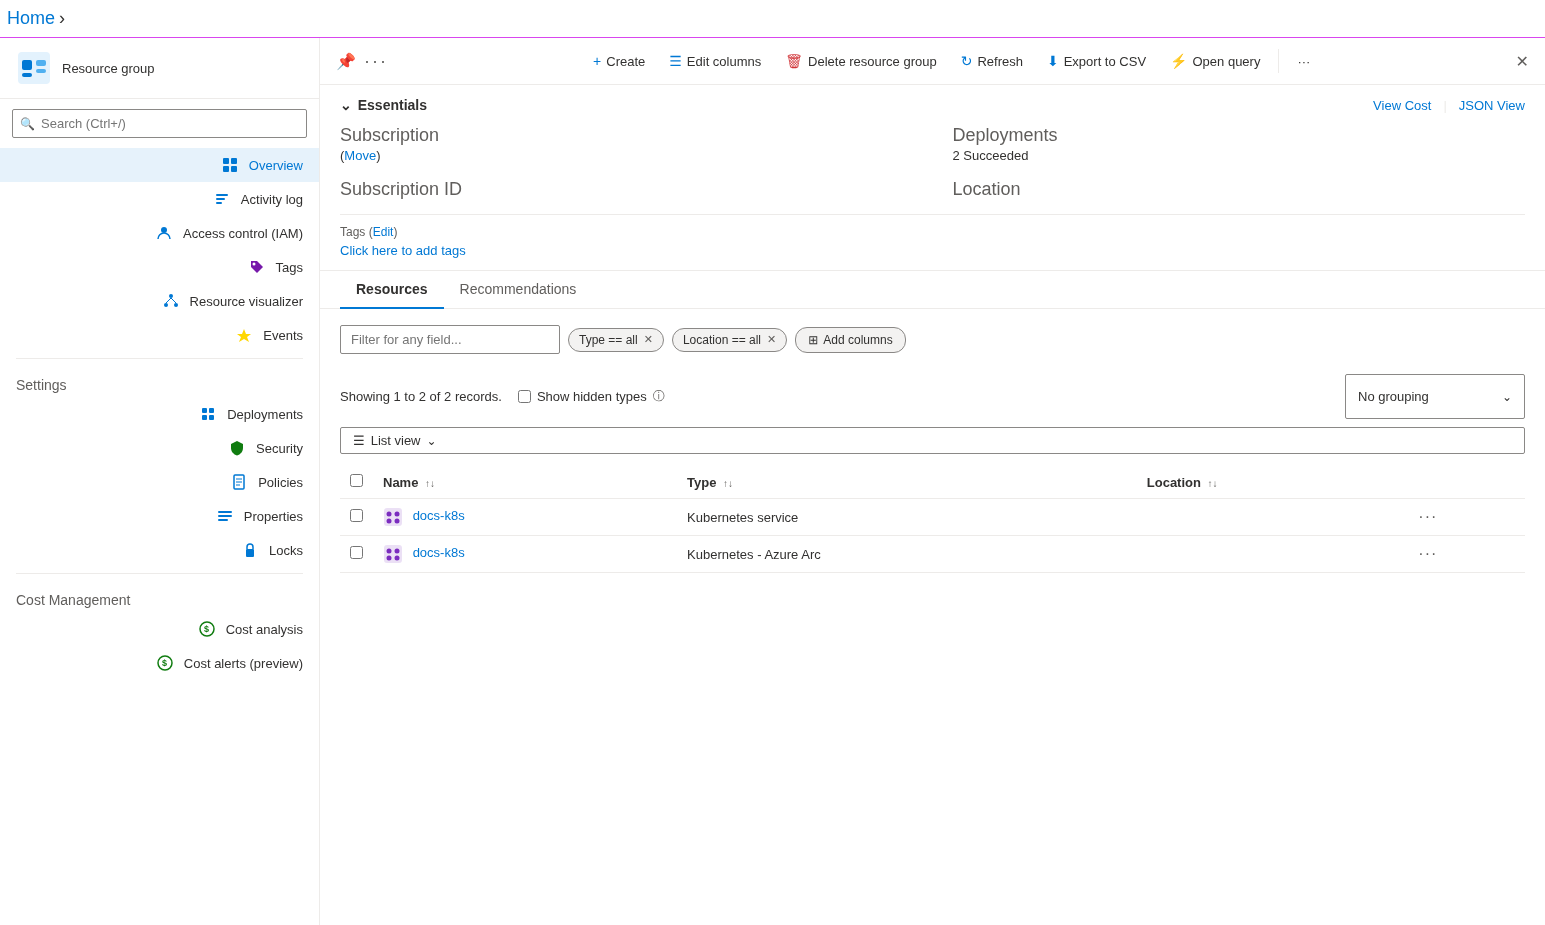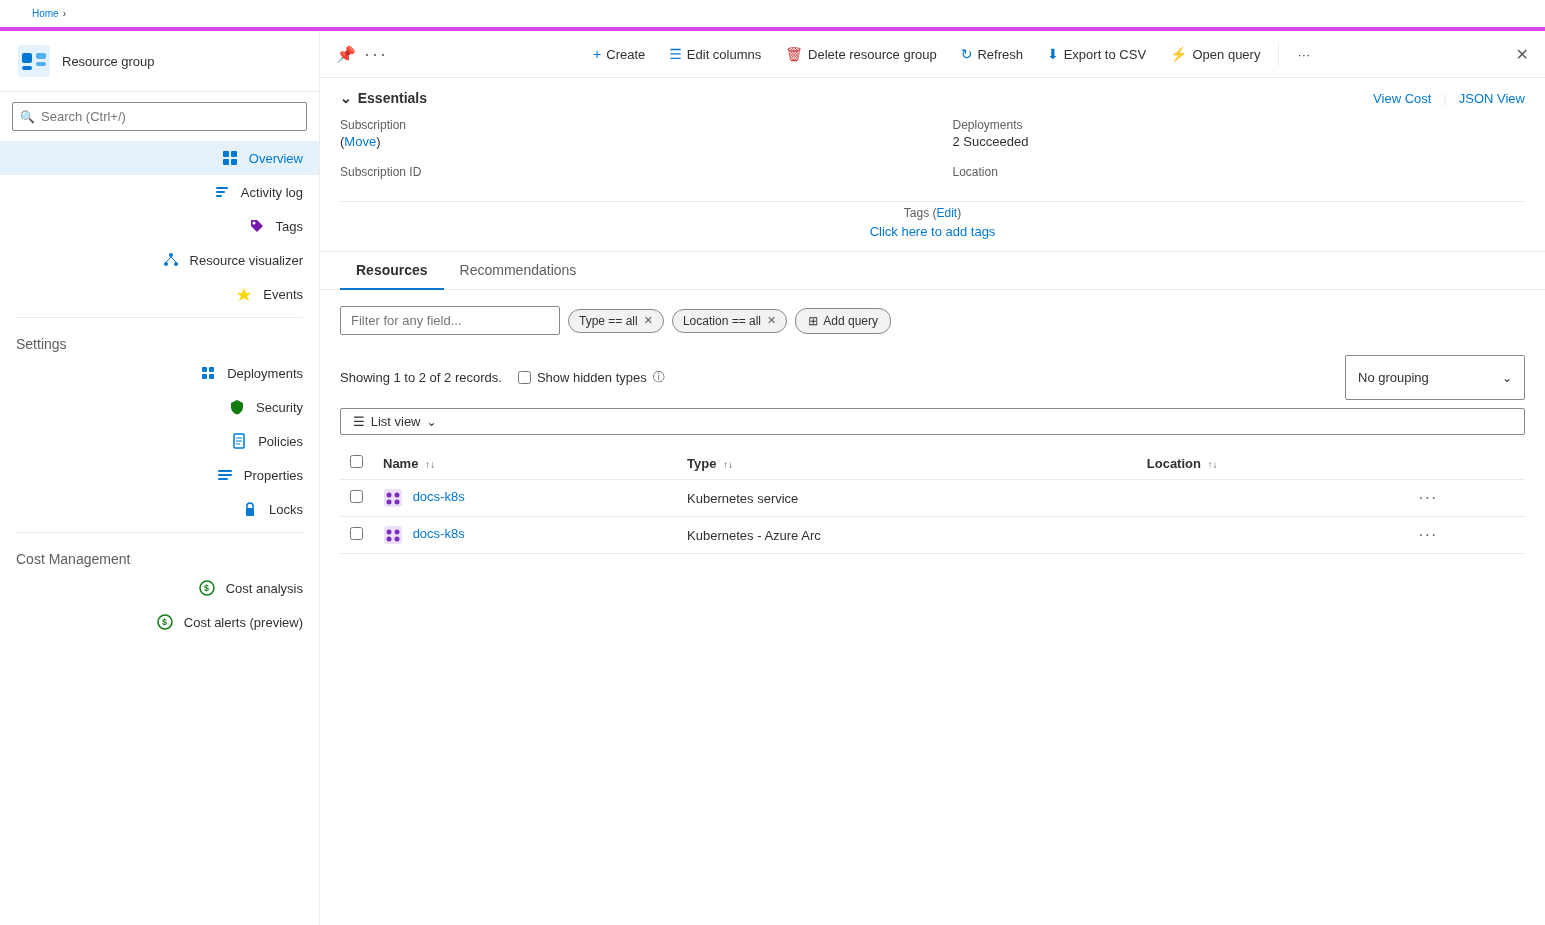--- a/index.html
+++ b/index.html
@@ -1,25 +1,25 @@
 <!DOCTYPE html>
 <html><head>
   <meta charset="utf-8">
   <style>
     * { box-sizing: border-box; margin: 0; padding: 0; font-family: 'Segoe UI', Arial, sans-serif; }
     body { background: #fff; font-size: 13px; color: #323130; display: flex; flex-direction: column; height: 925px; overflow: hidden; }
 
     .breadcrumb-bar {
-      padding: 8px 32px;
-      font-size: 10px;
+      padding: 8px 7px;
+      font-size: 18px;
       color: #0078d4;
       display: flex;
       align-items: center;
       gap: 4px;
-      border-bottom: 4px solid #d946ef;
+      border-bottom: 1px solid #d946ef;
     }
     .breadcrumb-bar span { color: #323130; }
 
     .main-layout {
       display: flex;
       flex: 1;
       overflow: hidden;
     }
 
     
@@ -231,35 +231,34 @@
       gap: 16px 40px;
     }
 
     .essentials-field {
       display: flex;
       flex-direction: column;
       gap: 2px;
     }
 
     .field-label {
-      font-size: 12px;
+      font-size: 18px;
       color: #605e5c;
       font-weight: 400;
     }
 
     .field-value {
       font-size: 13px;
       color: #323130;
     }
 
     .tags-row {
-      margin-top: 20px;
-      padding-top: 4px;
+      margin-top: 12px;
+      padding-top: 10px;
       border-top: 1px solid #edebe9;
-      text-align: center;
     }
 
     .tags-label {
       font-size: 12px;
       color: #605e5c;
       margin-bottom: 4px;
     }
 
     
     .tabs-bar {
@@ -480,20 +479,29 @@
       </div>
       <div class="sidebar-item">
         <span class="item-icon icon-activity">
           <svg width="16" height="16" viewBox="0 0 16 16">
               <rect x="2" y="3" width="12" height="2" rx="1" fill="#0078d4"></rect>
               <rect x="2" y="7" width="9" height="2" rx="1" fill="#0078d4"></rect>
               <rect x="2" y="11" width="6" height="2" rx="1" fill="#0078d4"></rect>
             </svg>
         </span>
         <span>Activity log</span>
+      </div>
+      <div class="sidebar-item">
+        <span class="item-icon icon-iam">
+          <svg width="16" height="16" viewBox="0 0 16 16">
+              <circle cx="8" cy="5" r="3" fill="#0078d4"></circle>
+              <path d="M2 14c0-3.314 2.686-6 6-6s6 2.686 6 6" fill="none" stroke="#0078d4" stroke-width="1.5"></path>
+            </svg>
+        </span>
+        <span>Access control (IAM)</span>
       </div>
       <div class="sidebar-item">
         <span class="item-icon icon-tags">
           <svg width="16" height="16" viewBox="0 0 16 16">
               <path d="M2 2h6l6 6-6 6-6-6V2z" fill="#7719aa"></path>
               <circle cx="5" cy="5" r="1.5" fill="white"></circle>
             </svg>
         </span>
         <span>Tags</span>
       </div>
@@ -690,21 +698,21 @@
         <div class="filter-chip">
           <span>Type == all</span>
           <span class="chip-x">✕</span>
         </div>
         <div class="filter-chip">
           <span>Location == all</span>
           <span class="chip-x">✕</span>
         </div>
         <button class="add-filter-btn">
           <span>⊞</span>
-          <span>Add query</span>
+          <span>Add columns</span>
         </button>
       </div>
 
       <div class="resources-meta">
         <span class="meta-text">Showing 1 to 2 of 2 records.</span>
         <label class="checkbox-label">
           <input type="checkbox" style="">
           <span>Show hidden types</span>
           <span class="info-icon">ⓘ</span>
         </label>

